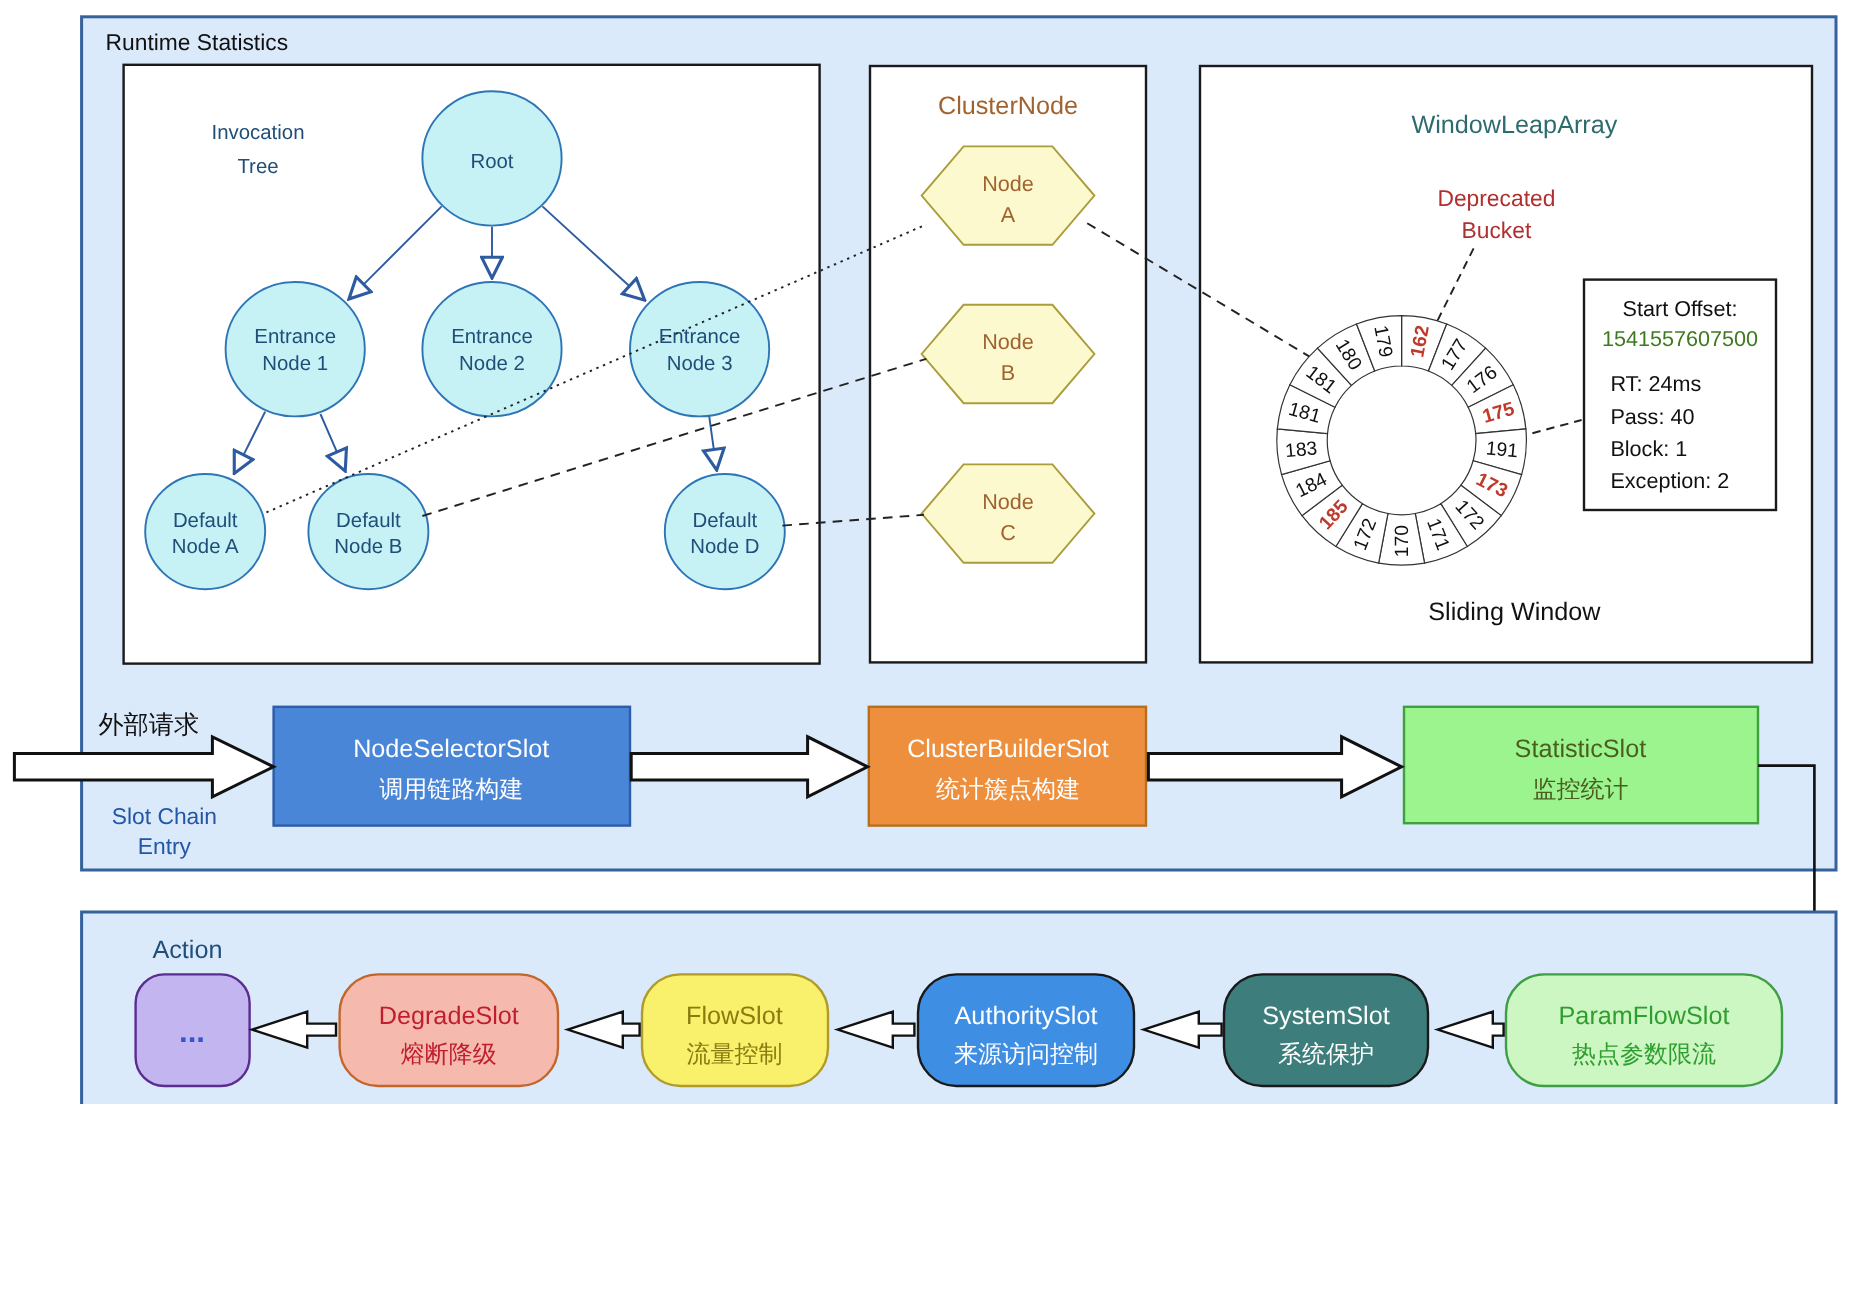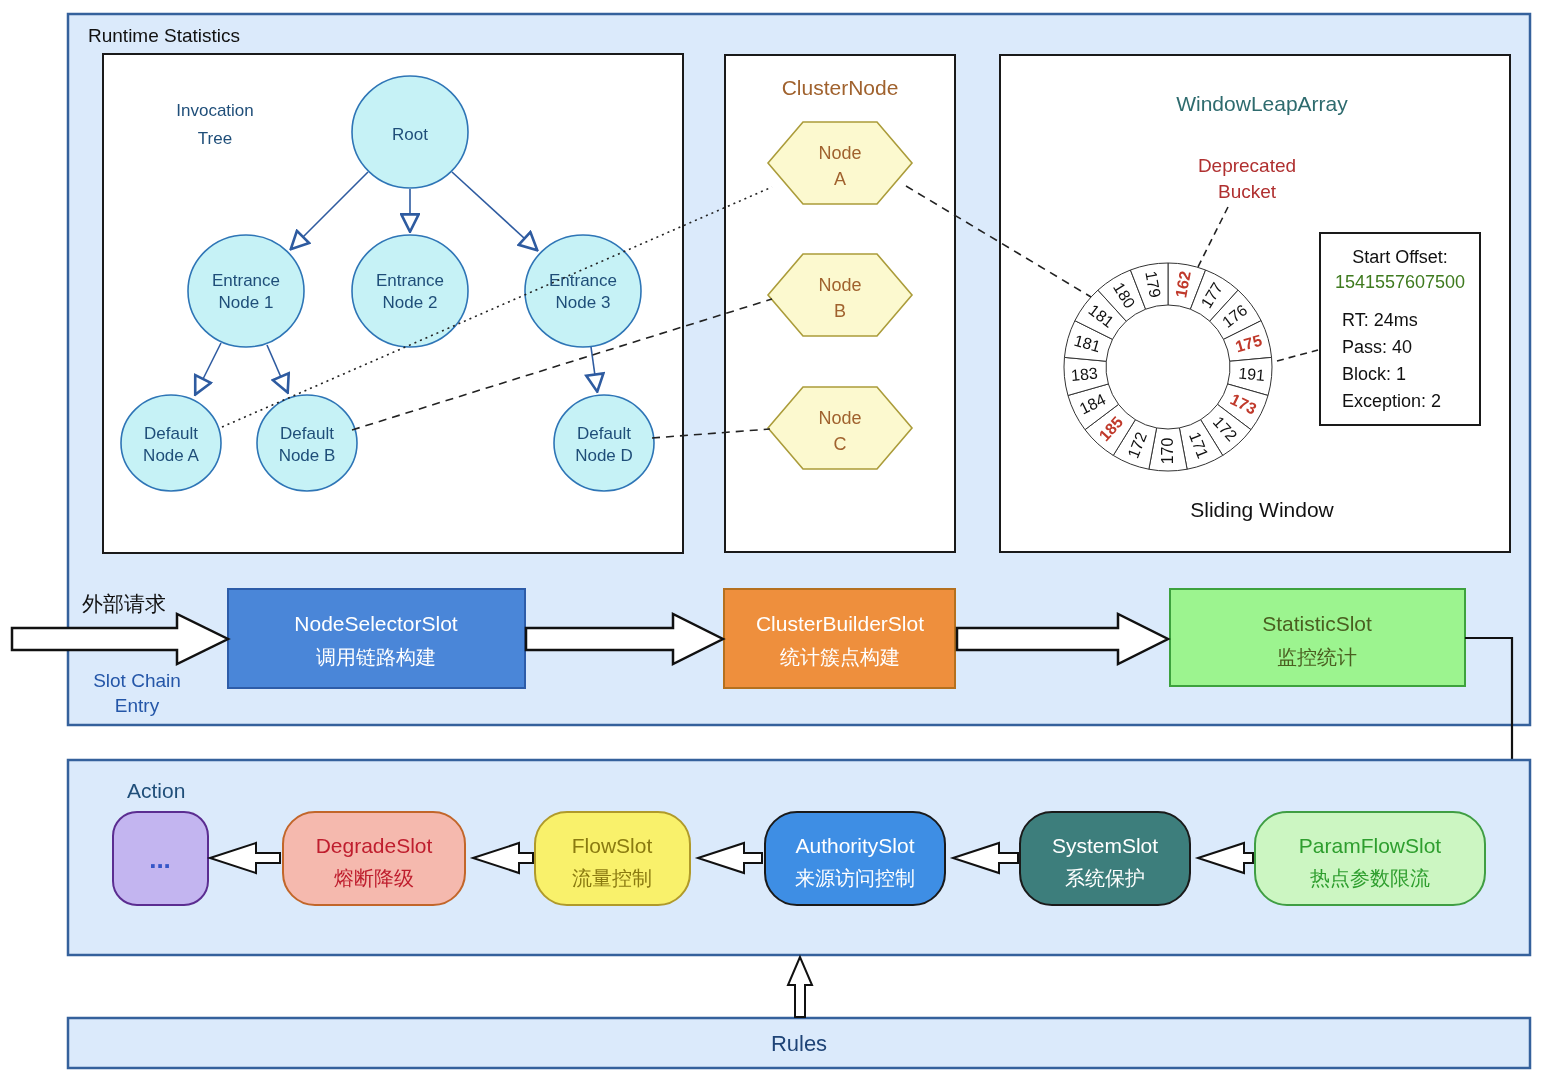--- a/index.html
+++ b/index.html
@@ -1,16 +1,16 @@
 <!DOCTYPE html>
 <html><head>
 <meta charset="utf-8">
 <style>
   html,body{margin:0;padding:0;background:#ffffff;}
-  .stage{position:relative;width:1542px;height:1086px;background:#ffffff;
+  .stage{position:relative;width:1542px;height:920px;background:#ffffff;
          font-family:"Liberation Sans", sans-serif;}
   svg text{font-family:"Liberation Sans", sans-serif;}
   .panel{fill:#dbeafb;stroke:#35619c;stroke-width:2.5;}
   .whitebox{fill:#ffffff;stroke:#1a1a1a;stroke-width:2;}
   .circ{fill:#c6f2f6;stroke:#2e75b6;stroke-width:1.6;}
   .circtext{fill:#1f4e79;font-size:17px;text-anchor:middle;}
   .hex{fill:#fcf9cf;stroke:#ab9c3a;stroke-width:1.6;}
   .hextext{fill:#a0622e;font-size:18px;text-anchor:middle;}
   .treeline{stroke:#2e5ba0;stroke-width:1.6;}
   .dash{stroke:#222;stroke-width:1.6;fill:none;}

